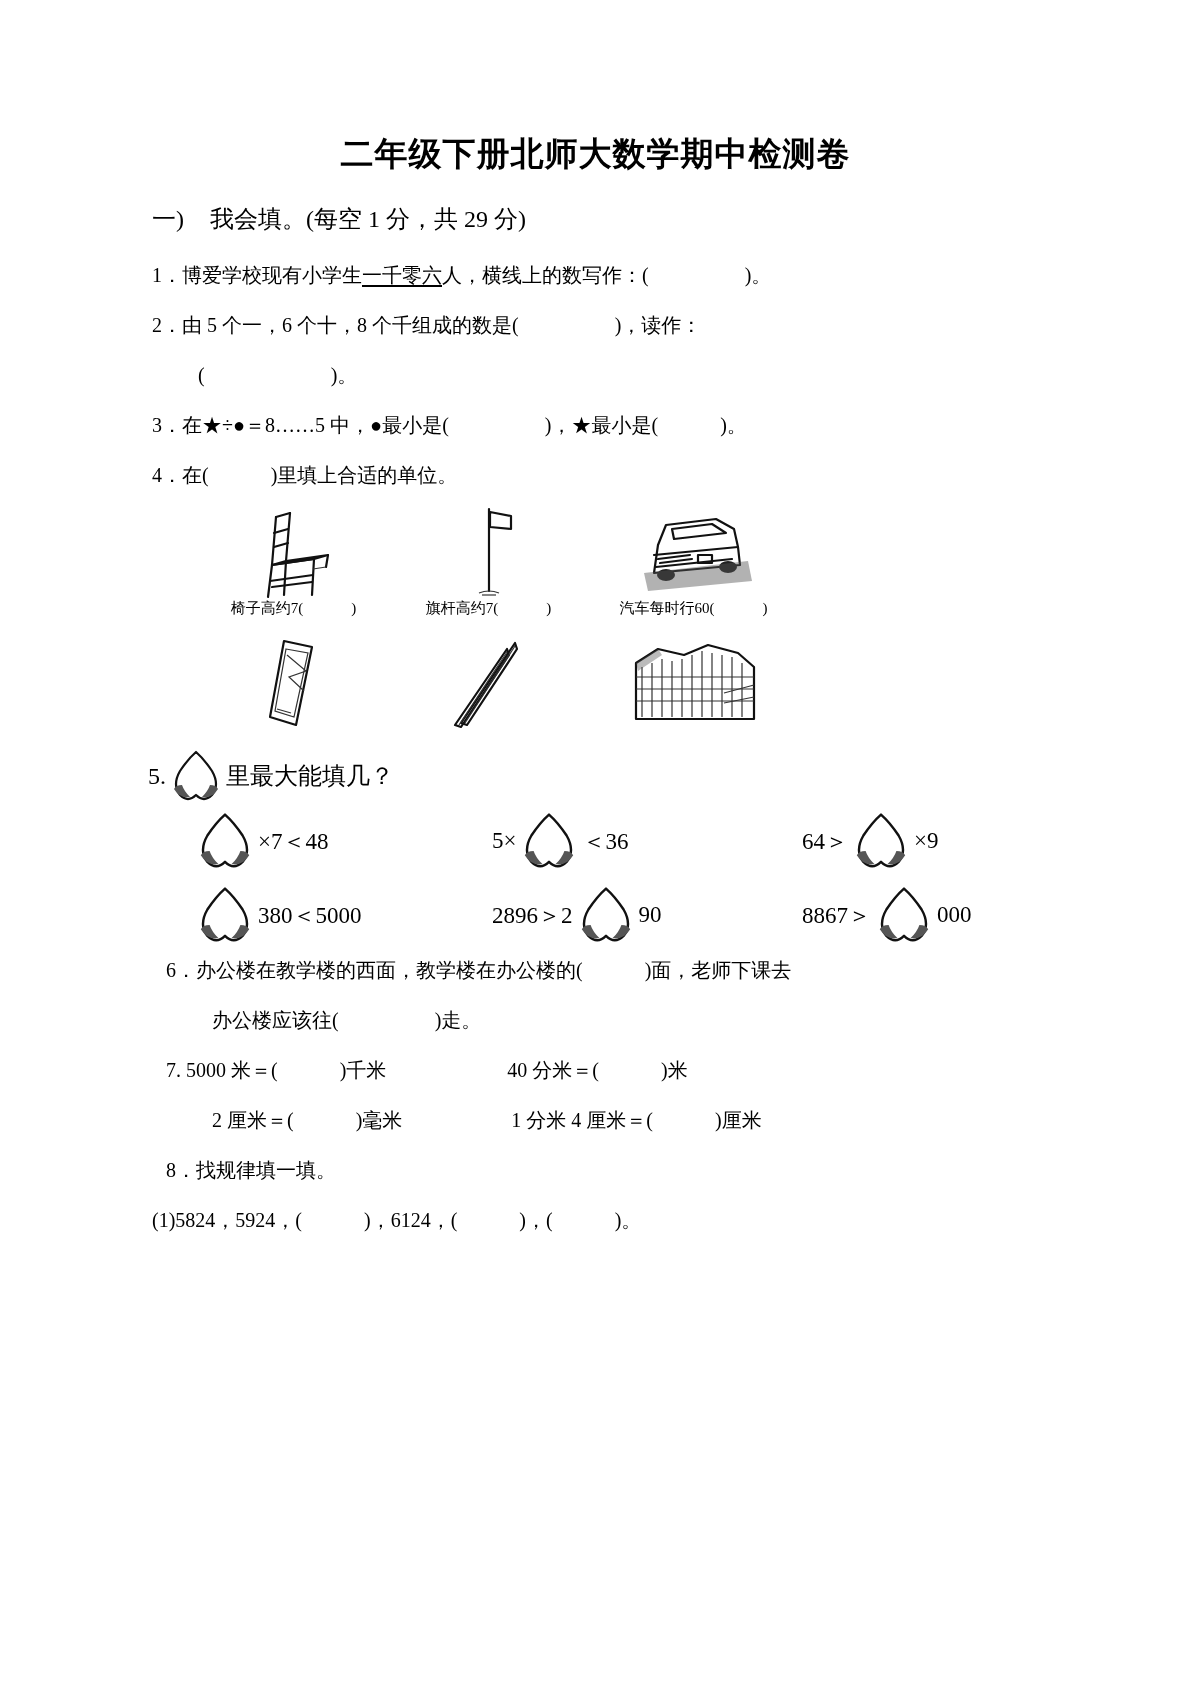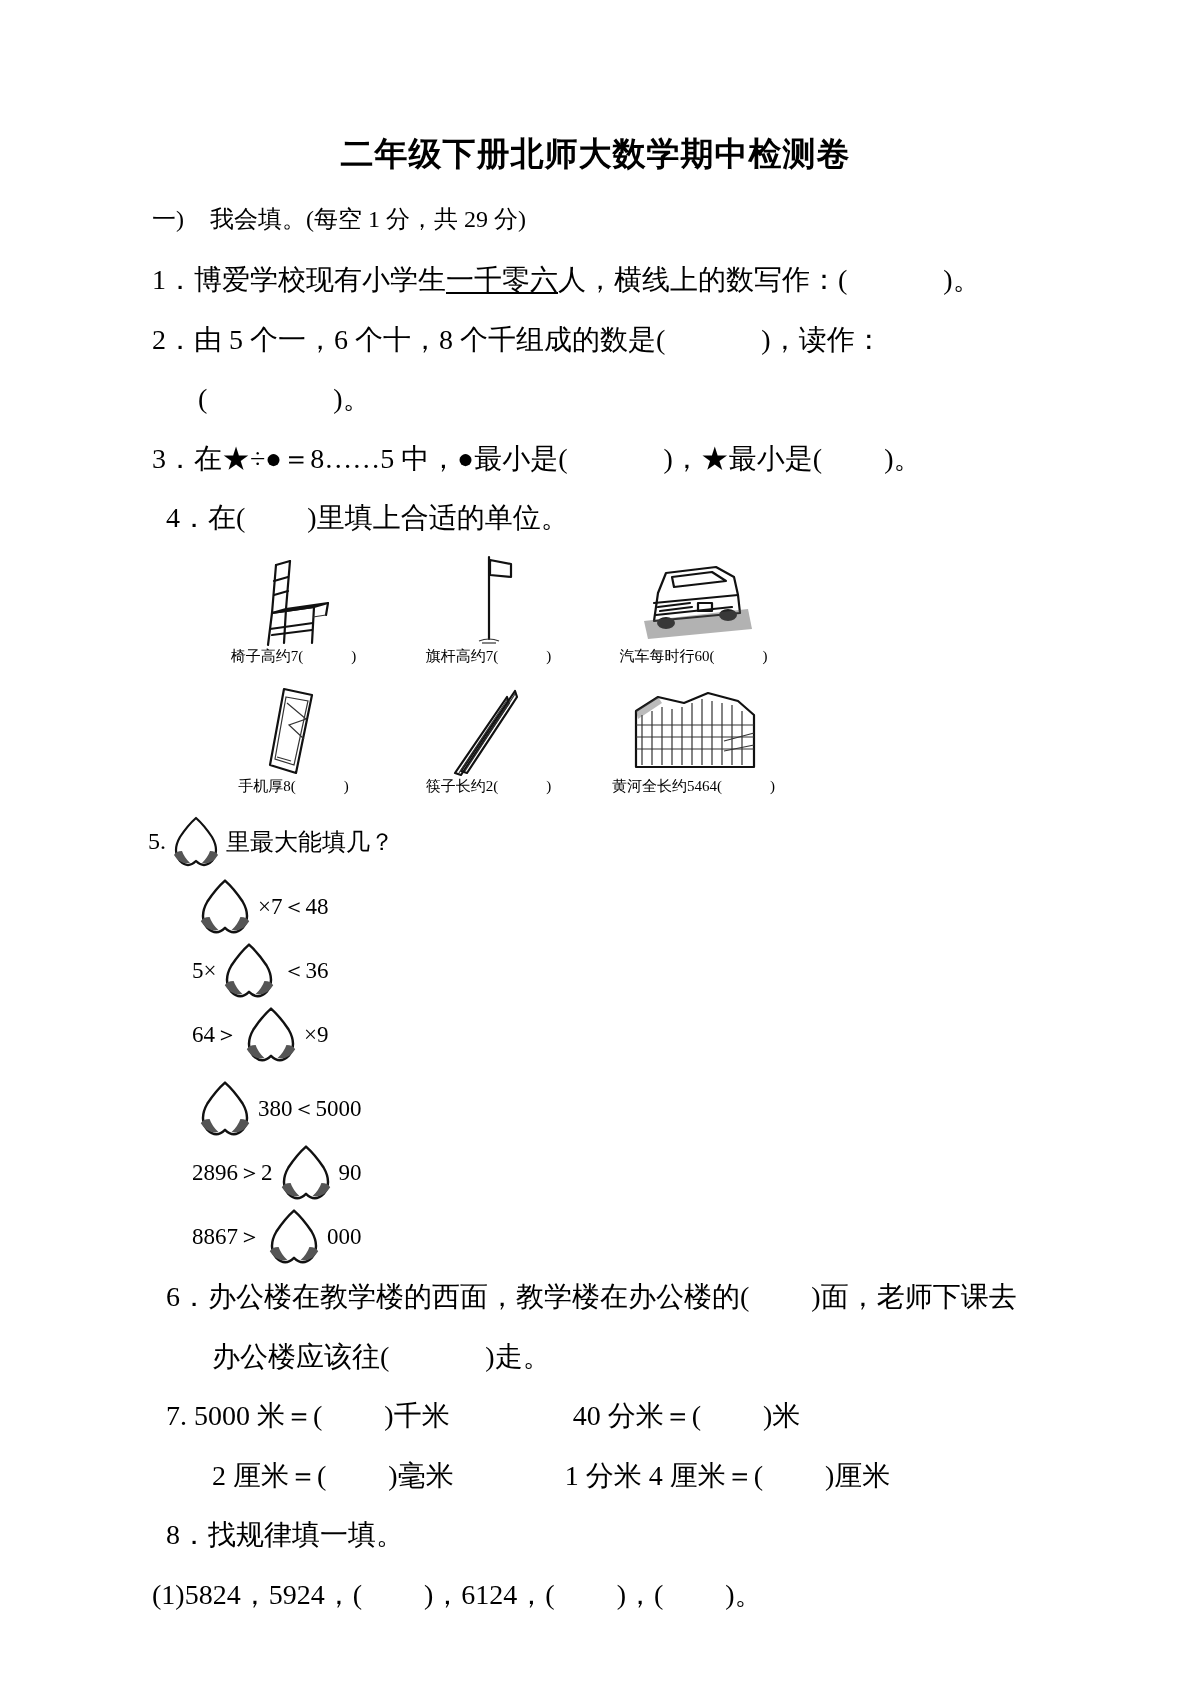--- a/index.html
+++ b/index.html
@@ -20,21 +20,21 @@
     font-weight:bold;
     font-size:33px;
     letter-spacing:1px;
     margin-top:132px;
     margin-bottom:0;
   }
 
   .body-area { padding-left:152px; margin-top:26px; }
 
   .line {
-    font-size:28px;
+    font-size:20px;
     line-height:1.2;
     margin-bottom:26px;
     white-space:nowrap;
   }
   .line.indent { padding-left:46px; }
   .qnum { display:inline-block; }
   .blank-m { display:inline-block; width:62px; }
   .blank-l { display:inline-block; width:96px; }
   .blank-xl { display:inline-block; width:126px; }
   .uline { text-decoration:underline; text-underline-offset:3px; }
@@ -54,21 +54,21 @@
     line-height:1.1;
   }
   .cap .bl { display:inline-block; width:48px; }
   .cap-row { display:flex; margin-left:44px; }
   .cap-row .capcell { width:195px; text-align:center; }
   .cap-row .capcell.wide { width:215px; }
   .pic-row-inner { display:flex; margin-left:44px; }
 
   
   .q5head { font-size:24px; display:flex; align-items:center; margin-top:10px; margin-bottom:4px; }
-  .peach-row { display:flex; align-items:flex-start; margin-bottom:10px;flex-direction:column; }
+  .peach-row { display:flex; align-items:center; margin-bottom:10px; }
   .peach-item { display:flex; align-items:center; font-size:23px; }
   .eq { font-size:23px; letter-spacing:0px; }
 
   svg { display:block; }
   .ln { fill:none; stroke:#111; stroke-width:2.2; stroke-linecap:round; stroke-linejoin:round; }
   .ln-thin { fill:none; stroke:#333; stroke-width:1.2; }
   .hatch { fill:#555; }
 </style>
 </head>
 <body>
@@ -91,21 +91,21 @@
       <span class="qnum">2．</span><span>由 5 个一，6 个十，8 个千组成的数是(</span><span class="blank-l"></span><span>)，读作：</span>
     </div>
     <div class="line indent">
       <span>(</span><span class="blank-xl"></span><span>)。</span>
     </div>
 
     <div class="line">
       <span class="qnum">3．</span><span>在★÷●＝8……5 中，●最小是(</span><span class="blank-l"></span><span>)，★最小是(</span><span class="blank-m"></span><span>)。</span>
     </div>
 
-    <div class="line" style="margin-bottom:10px;margin-left:14px;">
+    <div class="line" style="margin-bottom:10px;">
       <span class="qnum">4．</span><span>在(</span><span class="blank-m"></span><span>)里填上合适的单位。</span>
     </div>
 
     <div class="pic-grid">
 
       <div class="pic-row-inner">
         <div class="pic-cell">
           <div class="pic-box">
             <svg width="96" height="96" viewBox="0 0 96 96">
               <path class="ln" d="M30 14 L26 62"></path>
@@ -192,31 +192,20 @@
               <path class="ln" d="M8 30 L30 16 L56 22 L80 12 L110 20 L126 34 L126 86 L8 86 Z" fill="#e8e8e8"></path>
               <path class="ln-thin" d="M14 34 L14 84 M24 30 L24 84 M34 26 L34 84 M44 28 L44 84 M54 26 L54 84 M64 22 L64 84 M74 18 L74 84 M84 20 L84 84 M94 22 L94 84 M104 24 L104 84 M114 30 L114 84"></path>
               <path class="ln-thin" d="M8 44 L126 44 M8 56 L126 56 M8 68 L126 68"></path>
               <path class="hatch" d="M8 30 L30 16 L34 22 L10 38 Z" opacity="0.4"></path>
               <path class="ln-thin" d="M96 60 L126 52 M96 70 L126 64"></path>
             </svg>
           </div>
         </div>
       </div>
 
-      <div class="cap-row">
-        <div class="capcell">
-          <span class="cap"><span>手机厚8(</span><span class="bl"></span><span>)</span></span>
-        </div>
-        <div class="capcell">
-          <span class="cap"><span>筷子长约2(</span><span class="bl"></span><span>)</span></span>
-        </div>
-        <div class="capcell wide">
-          <span class="cap"><span>黄河全长约5464(</span><span class="bl"></span><span>)</span></span>
-        </div>
-      </div>
     </div>
 
     <div class="q5head" style="margin-left:-4px; margin-top:18px;">
       <span>5.</span>
       <span style="display:inline-block;">
         <svg width="60" height="58" viewBox="0 0 60 58">
           <path class="ln" d="M30 5 Q22 12 14 24 Q6 38 14 48 Q22 56 30 48 Q38 56 46 48 Q54 38 46 24 Q38 12 30 5 Z"></path>
           <path class="hatch" d="M8 42 Q14 52 24 50 Q18 44 16 38 Q10 38 8 42 Z"></path>
           <path class="hatch" d="M36 50 Q46 52 52 42 Q50 38 44 38 Q42 44 36 50 Z"></path>
         </svg>

